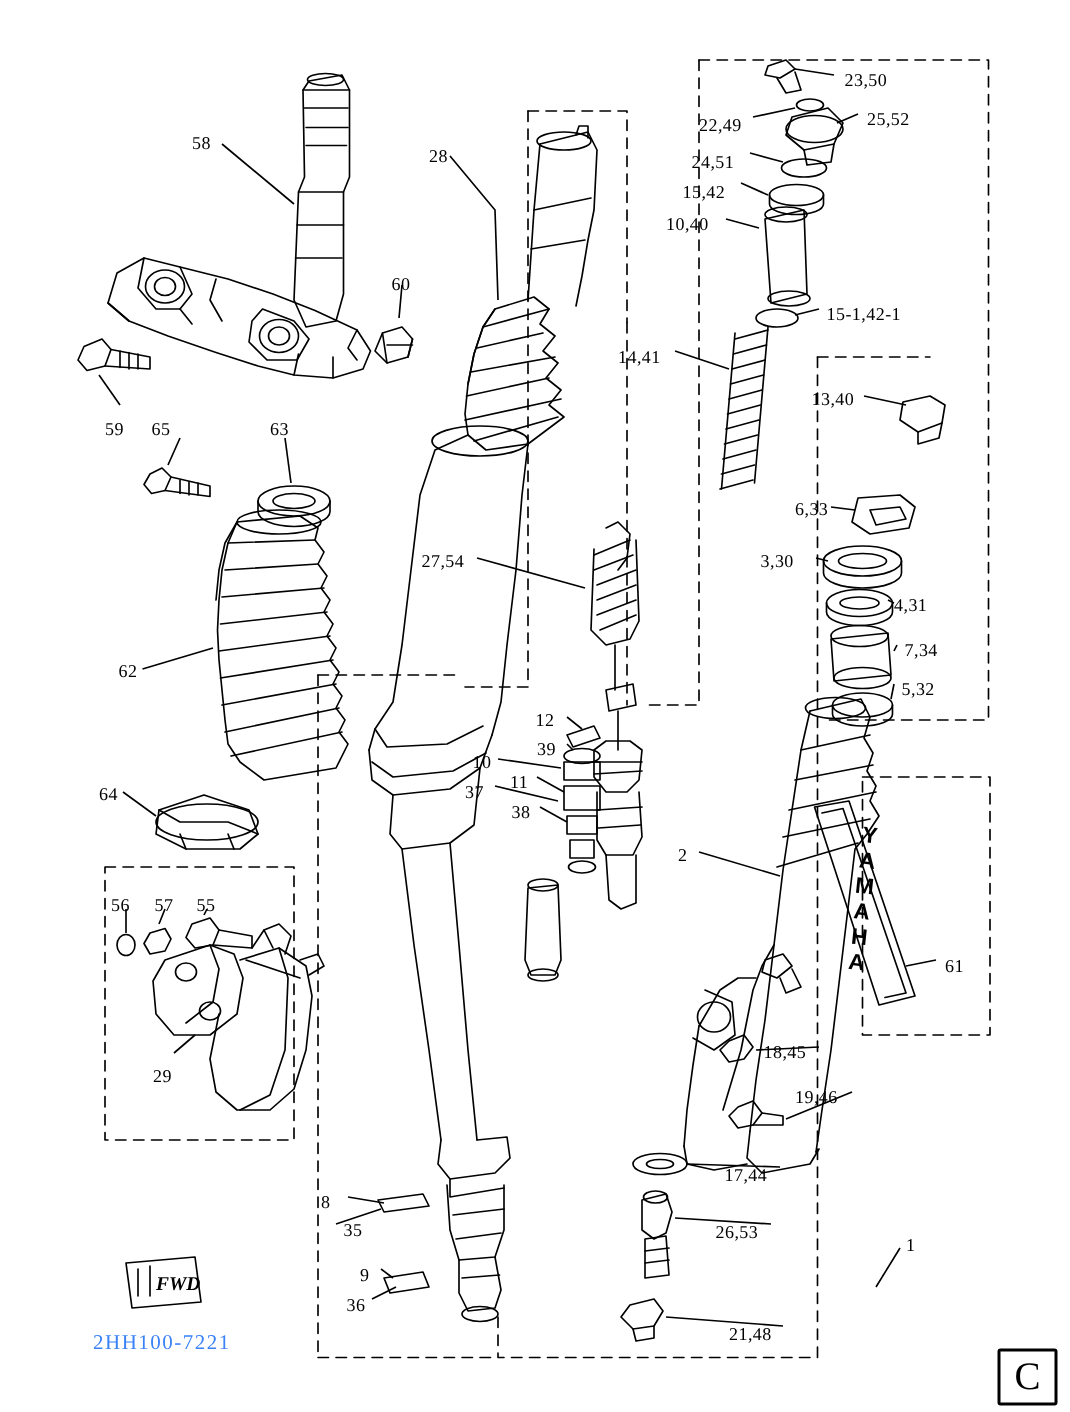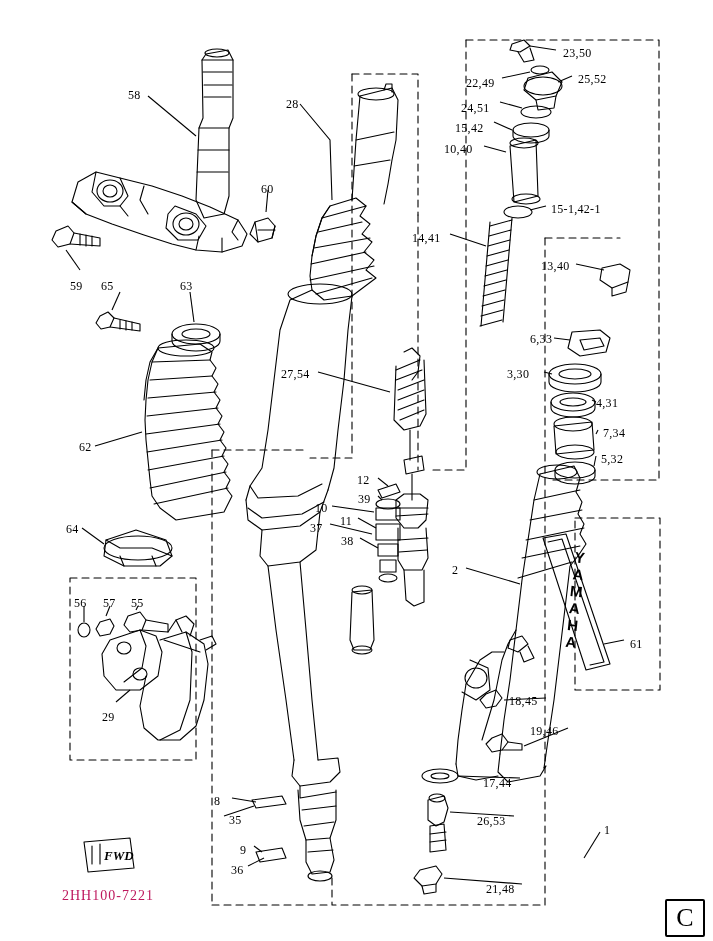--- a/index.html
+++ b/index.html
@@ -30,21 +30,21 @@
     font-size: 12px;
     color: #000000;
     white-space: pre;
     line-height: 15px;
     letter-spacing: 0.3px;
   }
   .partno {
     position: absolute;
     font-family: "Liberation Serif", serif;
     font-size: 14px;
-    color: #be185d;
+    color: #3b82f6;
     letter-spacing: 1px;
   }
   .fwd-box {
     position: absolute;
     font-family: "Liberation Serif", serif;
     font-style: italic;
     font-weight: bold;
     font-size: 13px;
     color: #000;
   }

